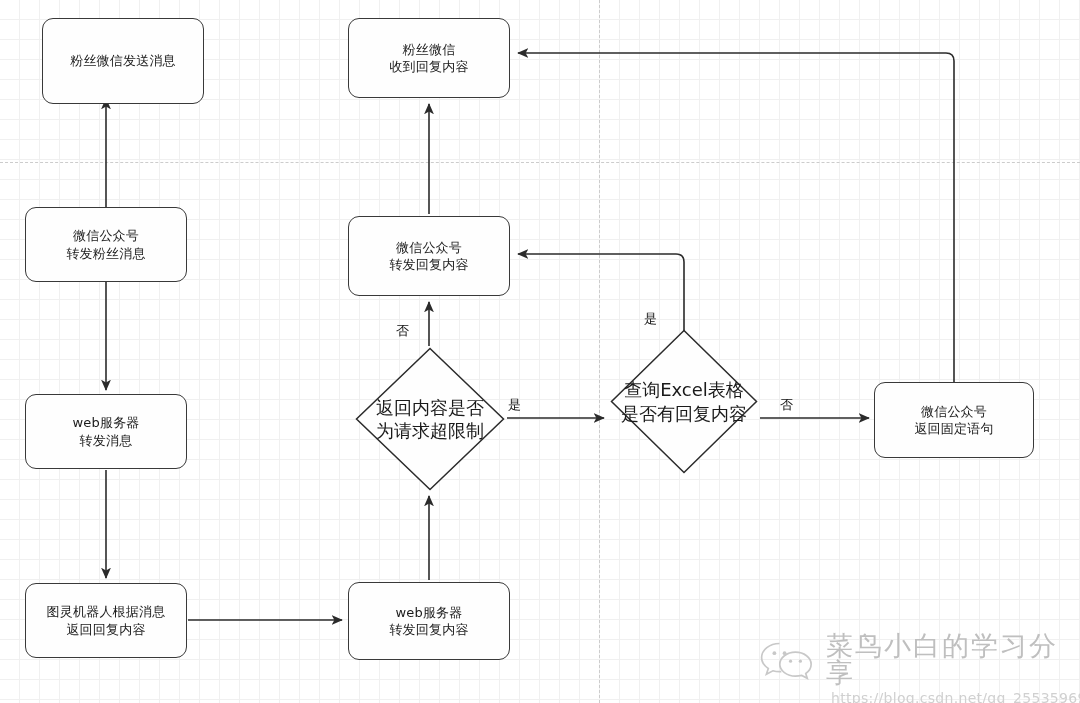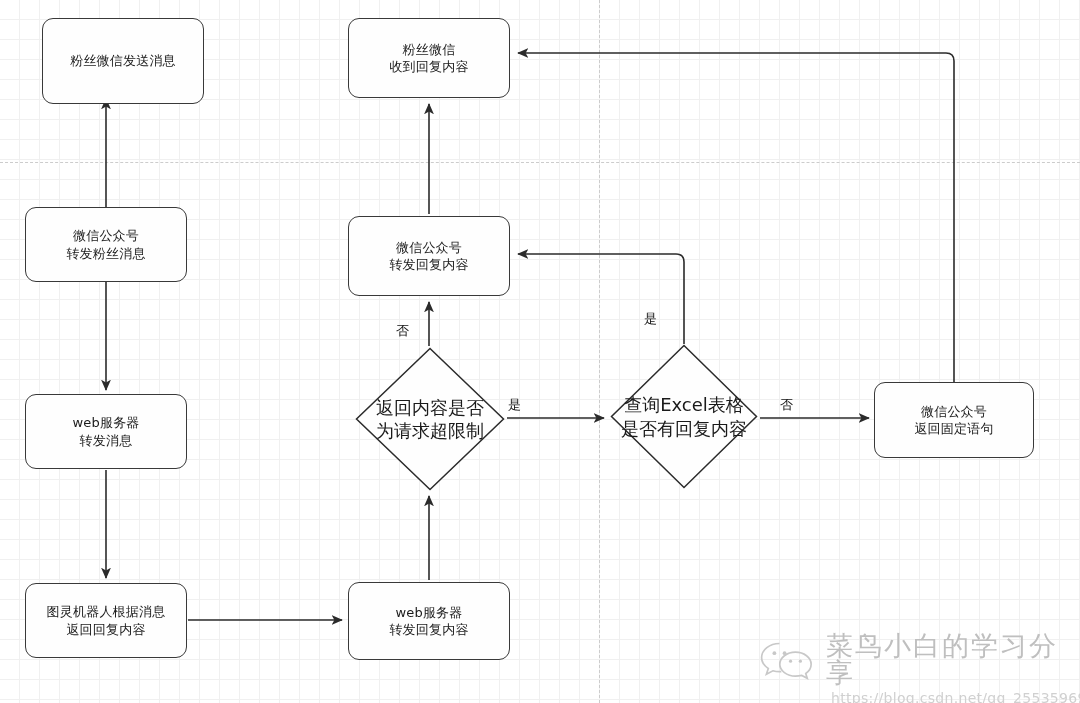--- a/index.html
+++ b/index.html
@@ -197,21 +197,21 @@
   </div>
 
   <div class="diamond-wrap" style="left:355px; top:347px; width:150px; height:144px;">
     <svg width="150" height="144" viewBox="0 0 150 144">
       <polygon points="75,1.5 148.5,72 75,142.5 1.5,72" fill="#fefefe" stroke="#2b2b2b" stroke-width="1.5" stroke-linejoin="miter"></polygon>
     </svg>
     <div class="diamond-label">返回内容是否
 为请求超限制</div>
   </div>
 
-  <div class="diamond-wrap" style="left:610px; top:344px; width:148px; height:145px;">
+  <div class="diamond-wrap" style="left:610px; top:329px; width:148px; height:145px;">
     <svg width="148" height="145" viewBox="0 0 148 145">
       <polygon points="74,1.5 146.5,72.5 74,143.5 1.5,72.5" fill="#fefefe" stroke="#2b2b2b" stroke-width="1.5" stroke-linejoin="miter"></polygon>
     </svg>
     <div class="diamond-label">查询Excel表格
 是否有回复内容</div>
   </div>
 
   <div class="node box" style="left:874px; top:382px; width:160px; height:76px;">
     <span>微信公众号
 返回固定语句</span>

